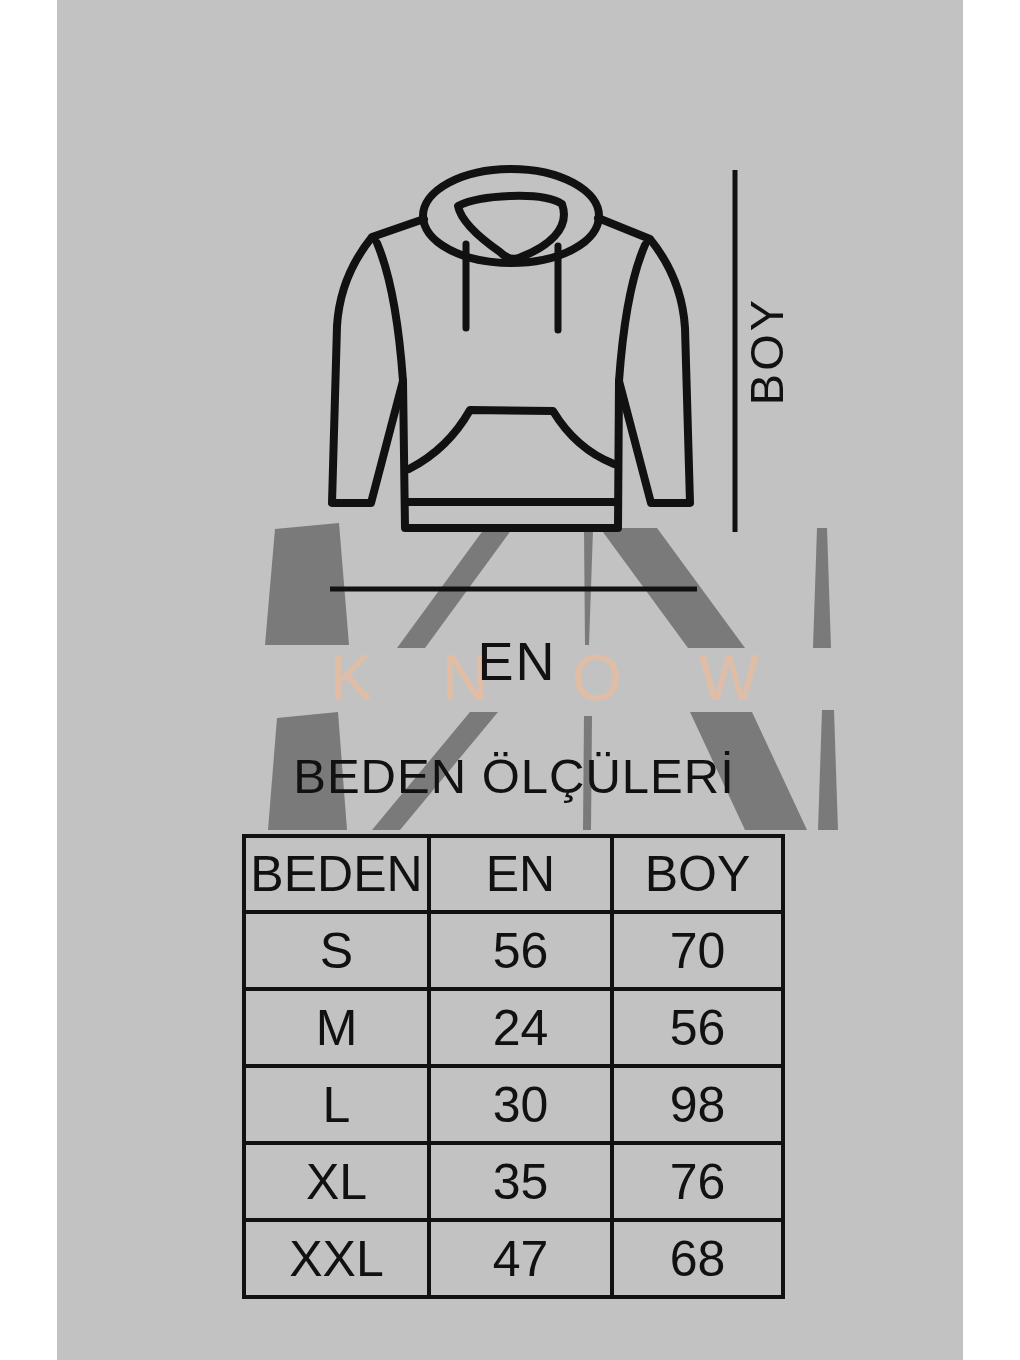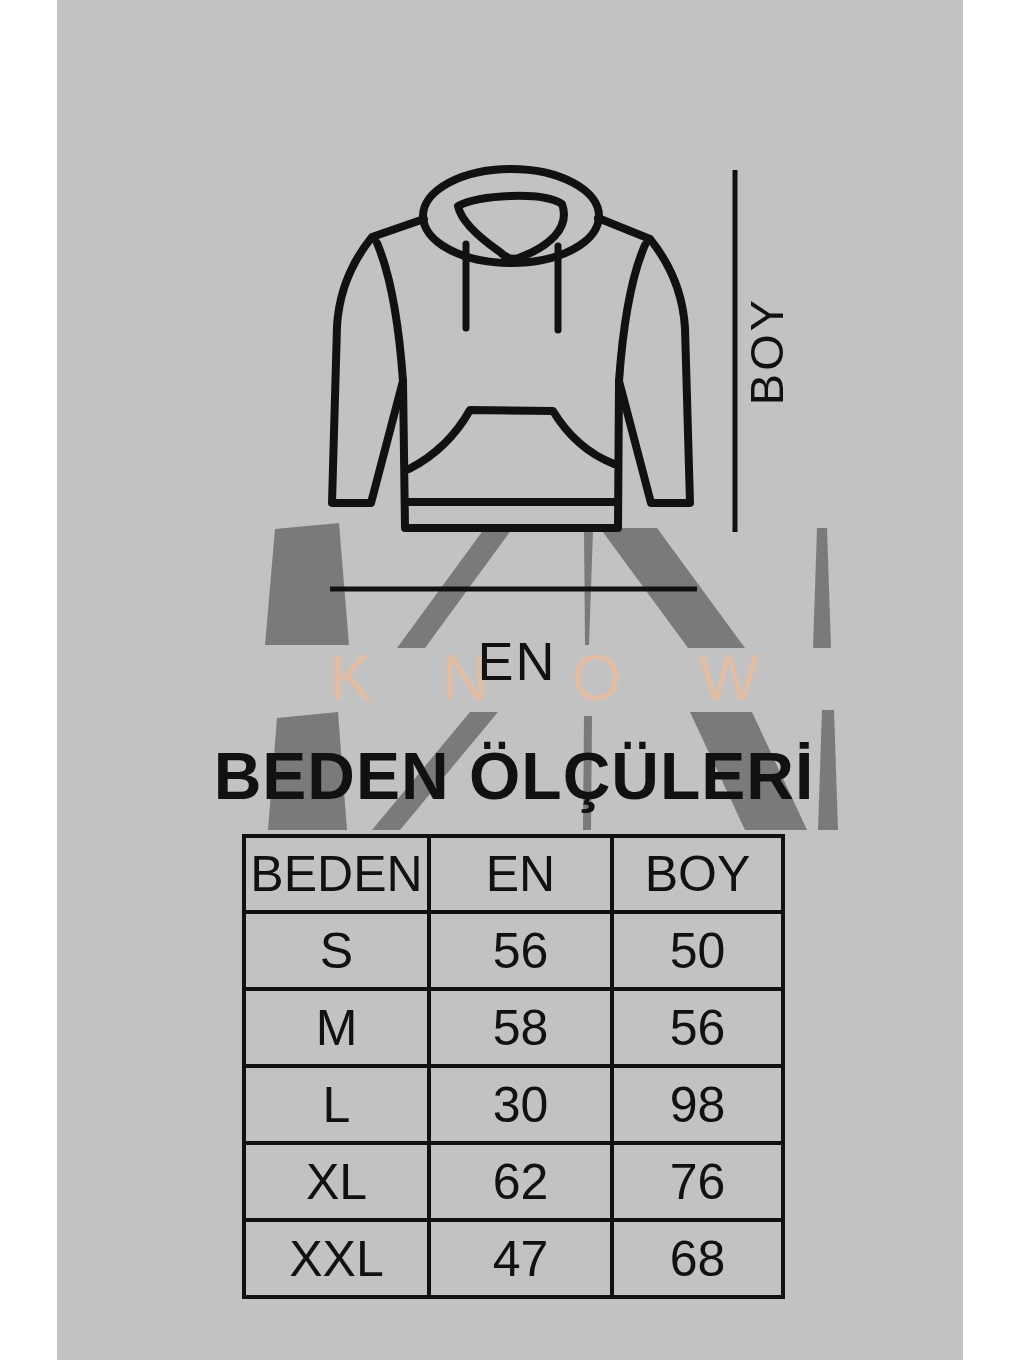--- a/index.html
+++ b/index.html
@@ -12,21 +12,21 @@
   .wm-letter{position:absolute;transform:translate(-50%,-50%);font-size:64px;font-weight:400;
              color:#eabd9e;opacity:.8;letter-spacing:0;line-height:1;}
   
   .art{position:absolute;left:263px;top:160px;}
   .dim-label{position:absolute;color:#111;line-height:1;white-space:nowrap;}
   .boy-label{left:709px;top:351px;font-size:47px;letter-spacing:3px;
              transform:translate(-50%,-50%) rotate(-90deg);}
   .en-label{left:460px;top:661px;font-size:54px;letter-spacing:2px;
             transform:translate(-50%,-50%);}
   .heading{position:absolute;left:457px;top:776px;transform:translate(-50%,-50%);
-           font-size:66px;letter-spacing:1px;color:#111;white-space:nowrap;font-weight:bold;}
+           font-size:49px;letter-spacing:1px;color:#111;white-space:nowrap;}
   
   table.size-table{position:absolute;left:185px;top:834px;width:539px;height:461px;
        border-collapse:collapse;background:#c2c2c2;table-layout:fixed;}
   table.size-table th,table.size-table td{
        border:4px solid #111;text-align:center;vertical-align:middle;
        font-weight:400;font-size:50px;color:#111;padding:0;line-height:1;}
   table.size-table th{height:72px;}
   table.size-table td{height:73px;}
   col.c1{width:185px;} col.c2{width:183px;} col.c3{width:171px;}
 </style>
@@ -102,35 +102,35 @@
         <tr>
           <th>BEDEN</th>
           <th>EN</th>
           <th>BOY</th>
         </tr>
       </thead>
       <tbody>
         <tr>
           <td>S</td>
           <td>56</td>
-          <td>50</td>
+          <td>70</td>
         </tr>
         <tr>
           <td>M</td>
-          <td>58</td>
+          <td>24</td>
           <td>56</td>
         </tr>
         <tr>
           <td>L</td>
           <td>30</td>
           <td>98</td>
         </tr>
         <tr>
           <td>XL</td>
-          <td>62</td>
+          <td>35</td>
           <td>76</td>
         </tr>
         <tr>
           <td>XXL</td>
           <td>47</td>
           <td>68</td>
         </tr>
       </tbody>
     </table>
 

